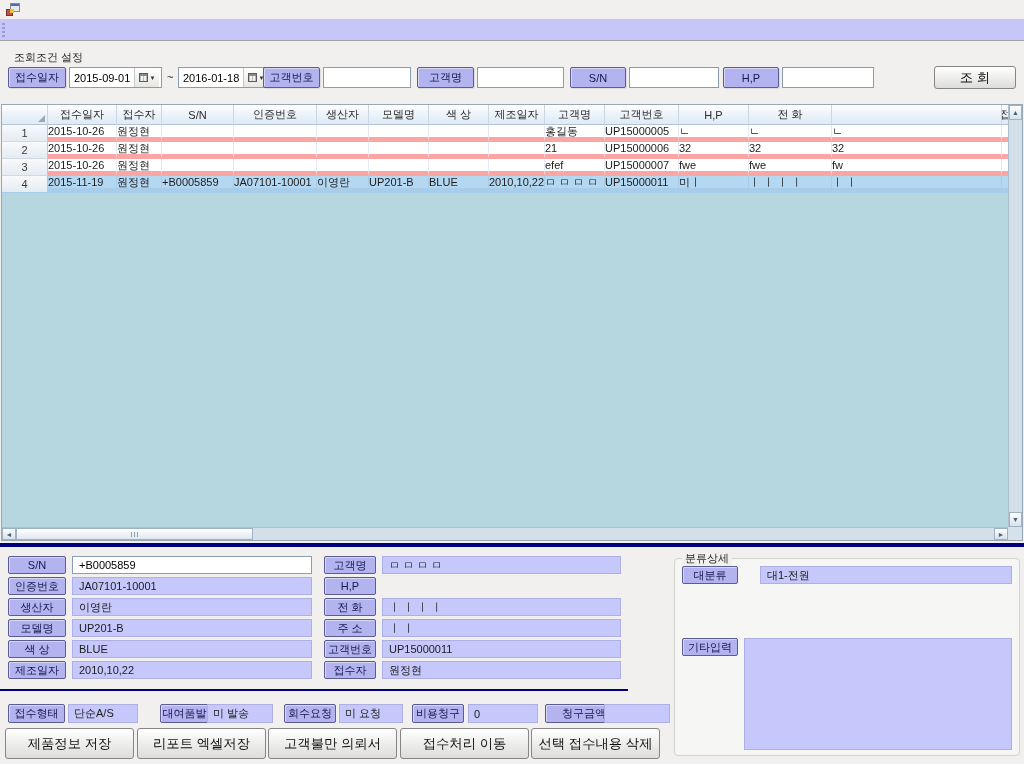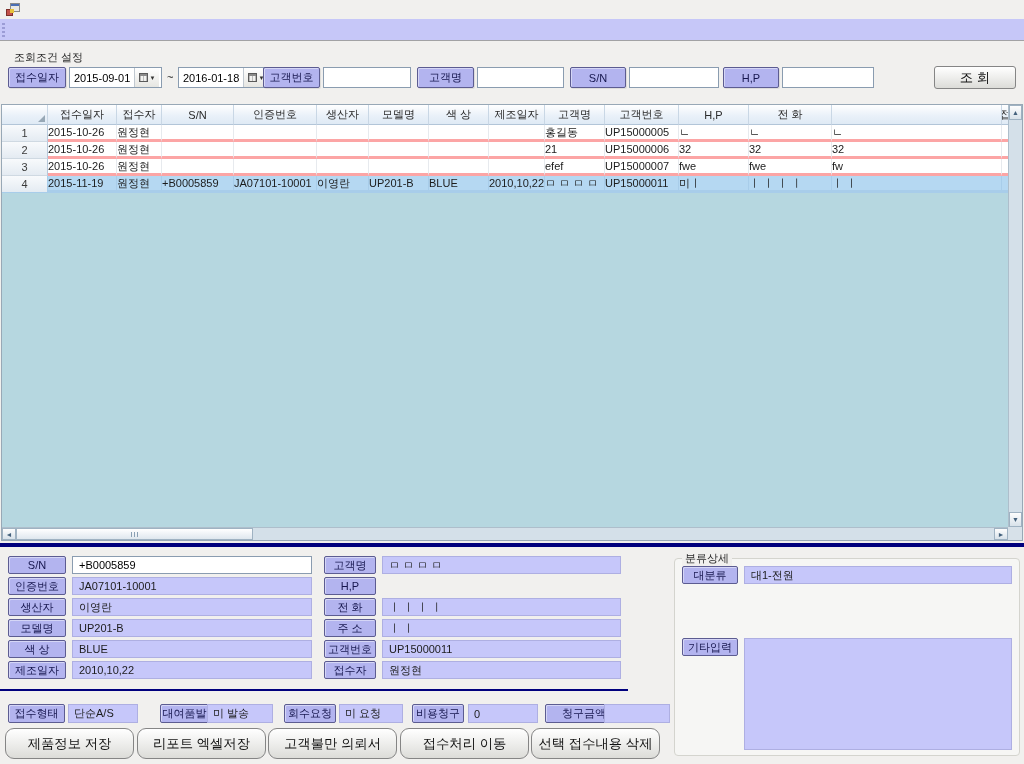--- a/index.html
+++ b/index.html
@@ -52,21 +52,21 @@
   .ghdr { display:flex; flex:0 0 20px; }
   .gh { border-right:1px solid #c9d7e5; border-bottom:1px solid #b2c5d8;
         background:linear-gradient(#ffffff,#eaf1f9 55%,#dfeaf5);
         display:flex; align-items:center; justify-content:center; height:20px; color:#2a2a2a;
         white-space:nowrap; overflow:hidden; flex:0 0 auto; }
   .corner { position:relative; }
   .corner::after { content:''; position:absolute; right:2px; bottom:2px; width:0; height:0;
                    border-left:7px solid rgba(0,0,0,0); border-bottom:7px solid #97a8b6; }
   .grow { display:flex; background:#fff; flex:0 0 17px; }
   .grow.selected { background:#b5d8f2; }
-  .gc { border-right:1px solid #e7eaee; border-bottom:3px solid #fca5a5;
+  .gc { border-right:1px solid #e7eaee; border-bottom:5px solid #fca5a5;
         display:flex; align-items:center; padding:0 0; height:17px;
         white-space:nowrap; overflow:hidden; flex:0 0 auto; }
   .grow.selected .gc { border-right-color:#a8cdea; border-bottom-color:#a8cdea; }
   .rowhdr { background:linear-gradient(#f8fafc,#e4ebf2); border-right:1px solid #b6c8da;
             border-bottom:1px solid #cfd9e2; justify-content:center; padding:0; color:#3a3a3a; }
   .gfill { flex:1 1 auto; background:#b6d7e0; }
 
   .vscroll { position:absolute; right:0; top:0; bottom:13px; width:14px; background:#d4e0e9;
              border-left:1px solid #aebecb; display:flex; flex-direction:column; justify-content:space-between; }
   .hscroll { position:absolute; left:0; right:14px; bottom:0; height:13px; background:#d4e0e9;
@@ -98,35 +98,35 @@
   #detail-left { position:absolute; left:8px; top:556px; width:304px; }
   #detail-left .frl { width:58px; }
   #detail-middle { position:absolute; left:324px; top:556px; width:297px; }
   #detail-middle .frl { width:52px; }
 
   
   .class-box { position:absolute; left:674px; top:558px; width:346px; height:198px;
                background:#f6f6f4; border:1px solid #d4d4ce; border-radius:4px; }
   .class-title { position:absolute; left:682px; top:551px; background:#f1f0ee; padding:0 3px; color:#2b2b2b; }
   #class-rows { position:absolute; left:682px; top:566px; width:330px; }
-  #class-rows .fieldrow { margin-bottom:6px; }
+  #class-rows .fieldrow { margin-bottom:6px;gap:16px; }
   #class-rows .frl { width:56px; }
   .extra-lbl { position:absolute; left:682px; top:638px; width:56px; height:18px; }
   .extra-area { position:absolute; left:744px; top:638px; width:268px; height:112px;
                 background:#c6c7fa; border:1px solid #aeafe2; }
 
   
   .st-lbl { position:absolute; top:704px; height:19px; background:#b3b4ef; border:1px solid #5c5c91;
             border-radius:2px; color:#16164e; display:flex; align-items:center; justify-content:center;
             box-shadow:inset 1px 1px 0 rgba(255,255,255,.45); white-space:nowrap; }
   .st-val { position:absolute; top:704px; height:19px; background:#c6c7fa; border:1px solid #aeafe2;
             display:flex; align-items:center; padding:0 5px; white-space:nowrap; }
 
   
-  .action-btn { position:absolute; top:728px; width:129px; height:31px;border-radius:9px; }
+  .action-btn { position:absolute; top:728px; width:129px; height:31px; }
 </style>
 </head>
 <body>
 
 <div class="app">
 
   <div class="menubar">
     <span class="appicon">
       <span class="win"></span>
         <span class="sq1"></span>

